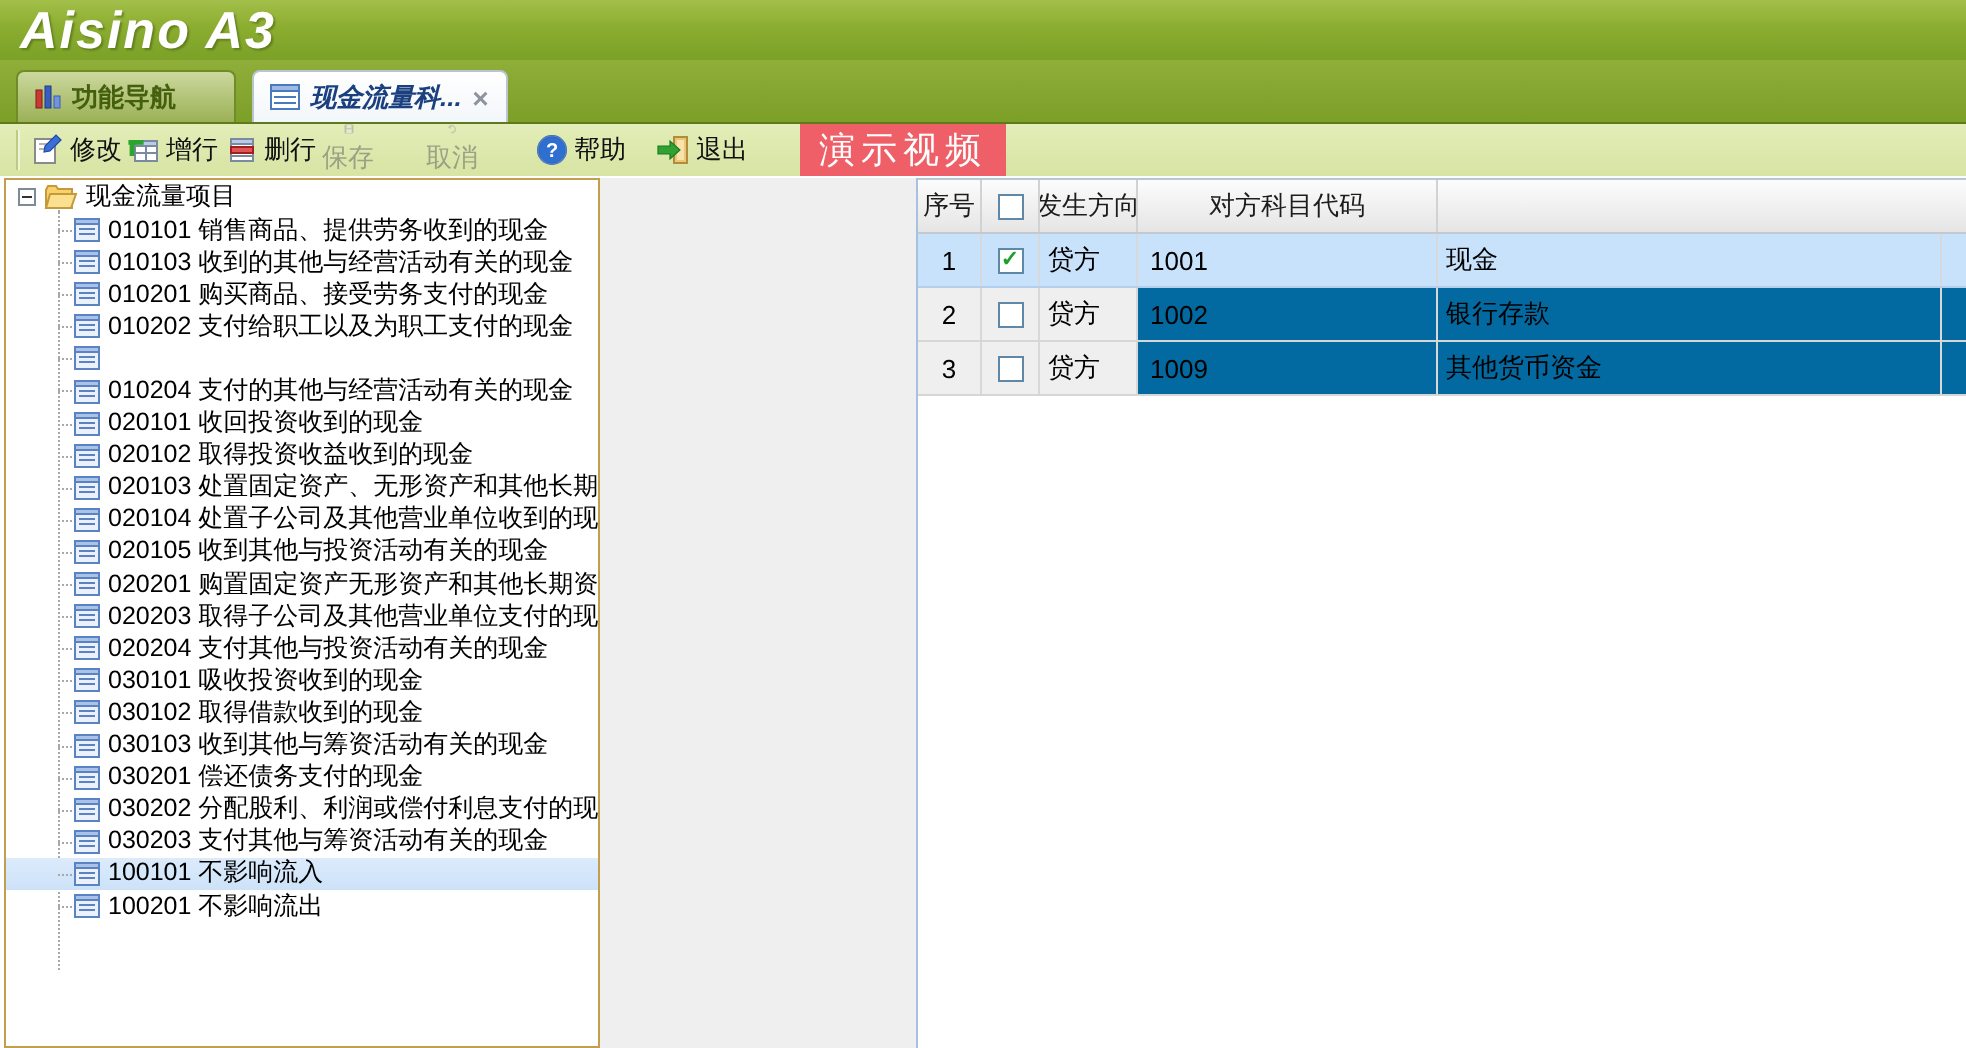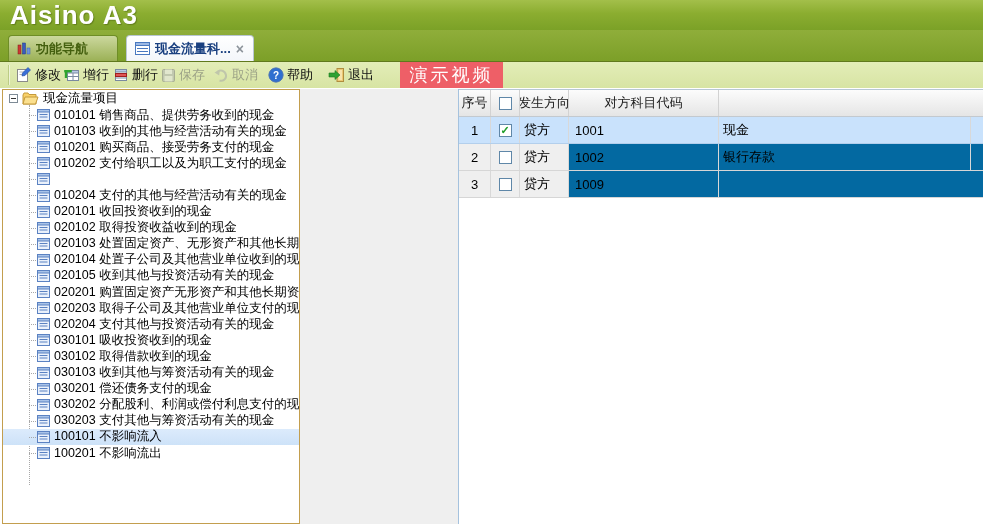--- a/index.html
+++ b/index.html
@@ -4,46 +4,46 @@
 <style>
   * { margin:0; padding:0; box-sizing:border-box; }
   html,body { width:983px; height:524px; overflow:hidden; background:#fff;
               font-family:"Liberation Sans", sans-serif; }
   .app { position:relative; width:983px; height:524px; background:#fff; }
 
   
   .banner { position:absolute; left:0; top:0; width:983px; height:30px;
             background:linear-gradient(180deg,#a3bf4a 0%,#8bad30 45%,#7ba127 100%); }
   .logo { position:absolute; left:10px; top:0; height:30px; line-height:30px;
-          font-size:26px; font-weight:bold; color:#fff;
+          font-size:26px; font-weight:bold; font-style:italic; color:#fff;
           letter-spacing:1px; text-shadow:1px 1px 1px rgba(60,80,10,.45); }
 
   
   .tabstrip { position:absolute; left:0; top:30px; width:983px; height:32px;
               background:linear-gradient(180deg,#8fae3a,#7c9f28);
               border-bottom:1px solid #60791d;
               display:flex; align-items:flex-end; padding-left:8px; gap:8px; }
   .tab { height:26px; border-radius:4px 4px 0 0; display:flex; align-items:center;
          padding:0 8px; font-size:13px; font-weight:bold; cursor:pointer; }
   .tab-nav { width:110px; background:linear-gradient(180deg,#ccd89e,#9bb156);
              border:1px solid #6e8d26; border-bottom:none; color:#44600f; }
   .tab-active { width:128px; background:linear-gradient(180deg,#ffffff,#f3f6fa);
-                border:1px solid #b9c6d2; border-bottom:none; color:#1a4080; }
+                border:1px solid #b9c6d2; border-bottom:none; color:#1a4080;font-style:italic; }
   .tab .lbl { margin-left:5px; white-space:nowrap; overflow:hidden; }
   .tab-close { margin-left:auto; color:#8d949b; font-weight:bold; font-size:14px;
                line-height:14px; padding:0 1px; cursor:pointer; }
 
   
   .toolbar { position:absolute; left:0; top:62px; width:983px; height:26px;
              background:linear-gradient(180deg,#e3edb8,#d7e4a3); }
   .tsep { position:absolute; left:8px; top:3px; bottom:3px; width:0;
           border-left:1px solid #bccc85; border-right:1px solid #eef4d8; }
   .tbtn { position:absolute; top:0; height:26px; display:flex; align-items:center;
           gap:3px; font-size:13px; color:#111; cursor:pointer; white-space:nowrap; }
-  .tbtn.disabled { opacity:.55; filter:grayscale(85%); color:#5d6b5d; cursor:default; }
+  .tbtn.disabled { opacity:.55; filter:grayscale(85%); color:#5d6b5d; cursor:default;flex-direction:column; }
   .demo-btn { position:absolute; left:400px; top:0; width:103px; height:26px;
               background:#ee5f67; color:#fff; font-size:18px; letter-spacing:3px;
               display:flex; align-items:center; justify-content:center; cursor:pointer; }
 
   
   .content { position:absolute; left:0; top:88px; width:983px; height:436px; background:#fff; }
 
   
   .tree-panel { position:absolute; left:2px; top:1px; width:298px; height:435px;
                 background:#fff; border:1px solid #c39e4e; overflow:hidden; }
@@ -480,20 +480,21 @@
 
             <div class="trow">
               <div class="c c-seq">3</div>
               <div class="c c-chk">
                 <span class="cb">
                   <span class="hidden">✓</span>
                 </span>
               </div>
               <div class="c c-dir">贷方</div>
               <div class="c c-code">1009</div>
+              <div class="c c-name">其他货币资金</div>
               <div class="c c-fill"></div>
             </div>
           </div>
       </div>
     </div>
 
   </div>
 </div>
 
 </body></html>

